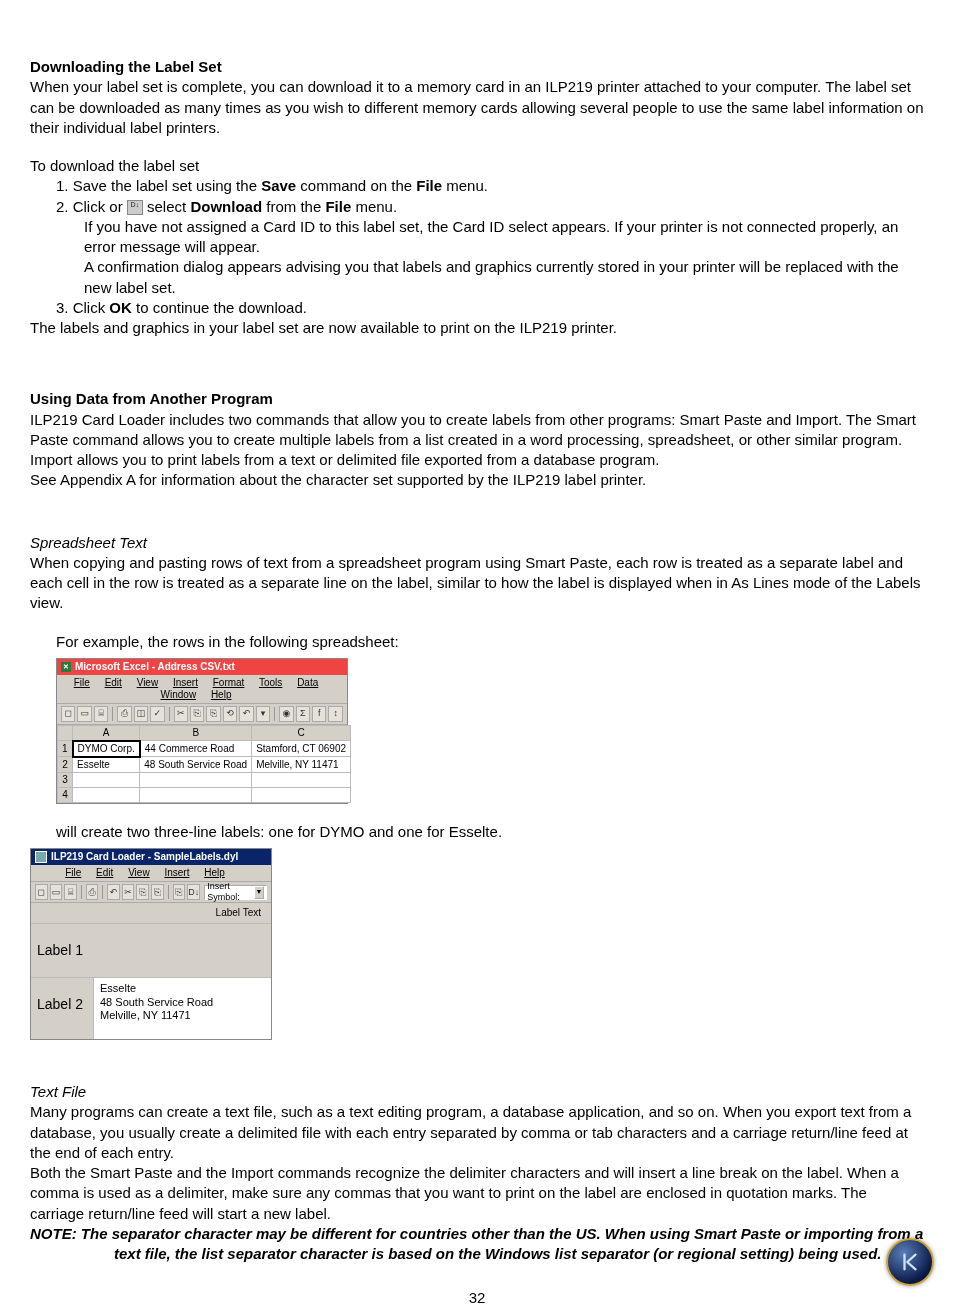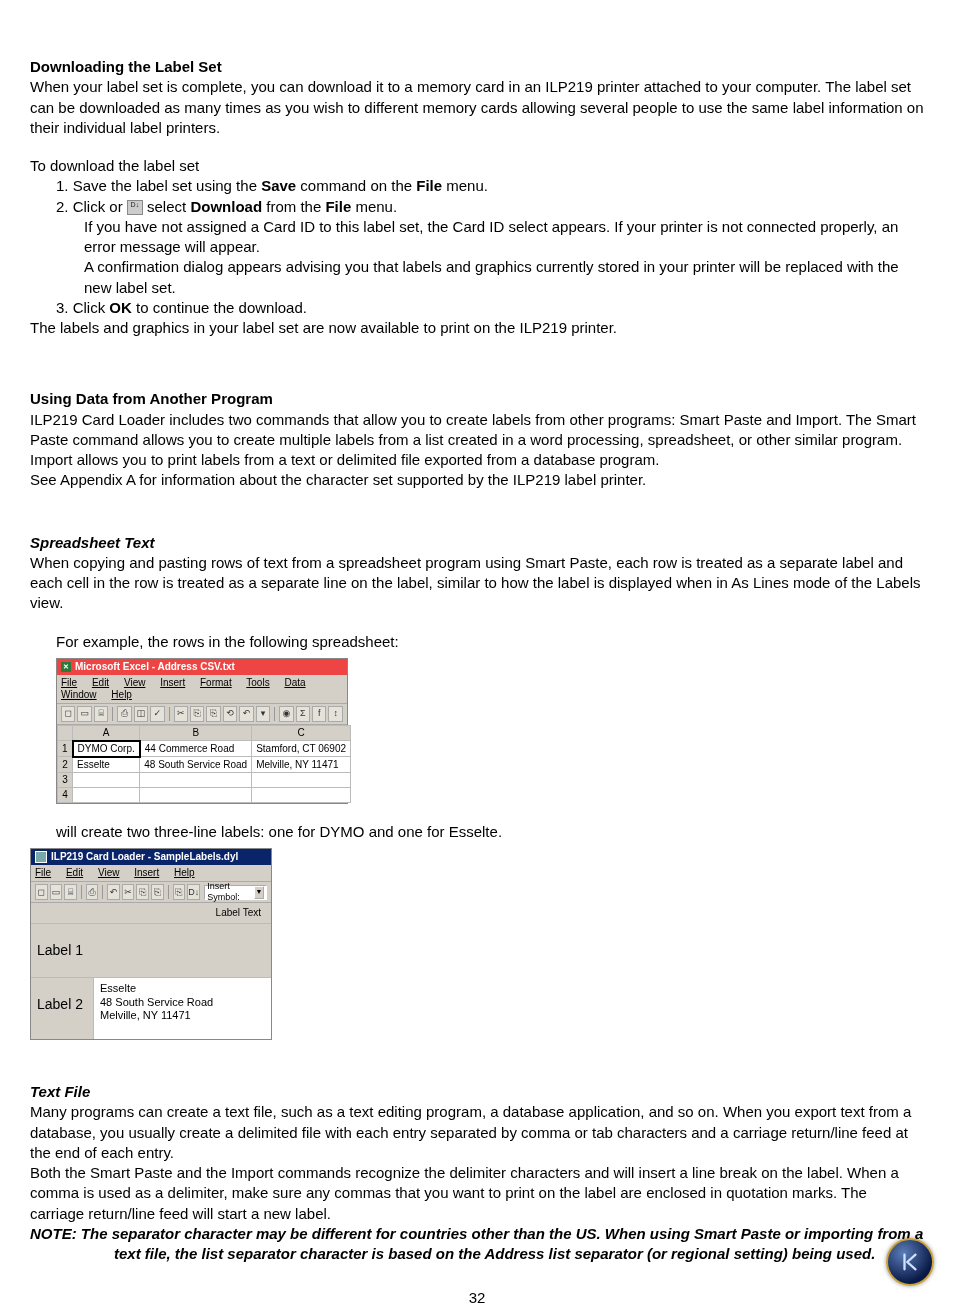--- a/index.html
+++ b/index.html
@@ -6,21 +6,21 @@
     font-family: Arial, Helvetica, sans-serif;
     font-size: 15px;
     color: #000;
     margin: 0;
     padding: 30px 30px 70px 30px;
     width: 894px;
     line-height: 1.35;
   }
   .bold { font-weight: bold; }
   .section-title { font-weight: bold; margin-top: 27px; }
-  .sub-title { font-weight: bold; font-style: italic; margin-top: 18px; }
+  .sub-title { font-weight: normal; font-style: italic; margin-top: 18px; }
   p { margin: 0; }
   .indent1 { padding-left: 26px; }
   .indent2 { padding-left: 54px; }
   .step { padding-left: 26px; }
   .inline-icon {
     display: inline-block;
     width: 14px; height: 12px;
     background: #ccc;
     border: 1px solid #888;
     vertical-align: middle;
@@ -60,20 +60,21 @@
     color: #fff;
     font-size: 7px;
     align-items: center;
     justify-content: center;
   }
   .menubar, .loader-menubar {
     background: #d4d0c8;
     padding: 2px 4px;
     font-size: 10px;
     border-bottom: 1px solid #aaa;
+    text-align: center;
   }
   .menubar span, .loader-menubar span { margin-right: 6px; }
   .u { text-decoration: underline; }
   .toolbar, .loader-toolbar {
     background: #d4d0c8;
     border-bottom: 1px solid #aaa;
     padding: 2px 4px;
     display: flex;
     gap: 2px;
     align-items: center;
@@ -378,21 +379,21 @@
   </div>
 </div>
 
 <div class="gap"></div>
 <div class="small-gap"></div>
 
 <p class="sub-title">Text File</p>
 <p>Many programs can create a text file, such as a text editing program, a database application, and so on. When you export text from a database, you usually create a delimited file with each entry separated by comma or tab characters and a carriage return/line feed at the end of each entry.</p>
 <p>Both the Smart Paste and the Import commands recognize the delimiter characters and will insert a line break on the label. When a comma is used as a delimiter, make sure any commas that you want to print on the label are enclosed in quotation marks. The carriage return/line feed will start a new label.</p>
 <p class="note">NOTE: The separator character may be different for countries other than the US.  When using Smart Paste or  importing from a</p>
-<p class="note-indent">text file, the list separator character is based on the Address list separator (or regional setting) being used.</p>
+<p class="note-indent">text file, the list separator character is based on the Windows list separator (or regional setting) being used.</p>
 
 <p class="pagenum">32</p>
 
 <div class="nav-circle">
   <svg viewBox="0 0 24 24">
     <path d="M6 4 L6 20" stroke="#cfe2ff" stroke-width="2.5" fill="none" stroke-linecap="round"></path>
     <path d="M18 4 L9 12 L18 20" stroke="#cfe2ff" stroke-width="2.5" fill="none" stroke-linecap="round" stroke-linejoin="round"></path>
   </svg>
 </div>
 

